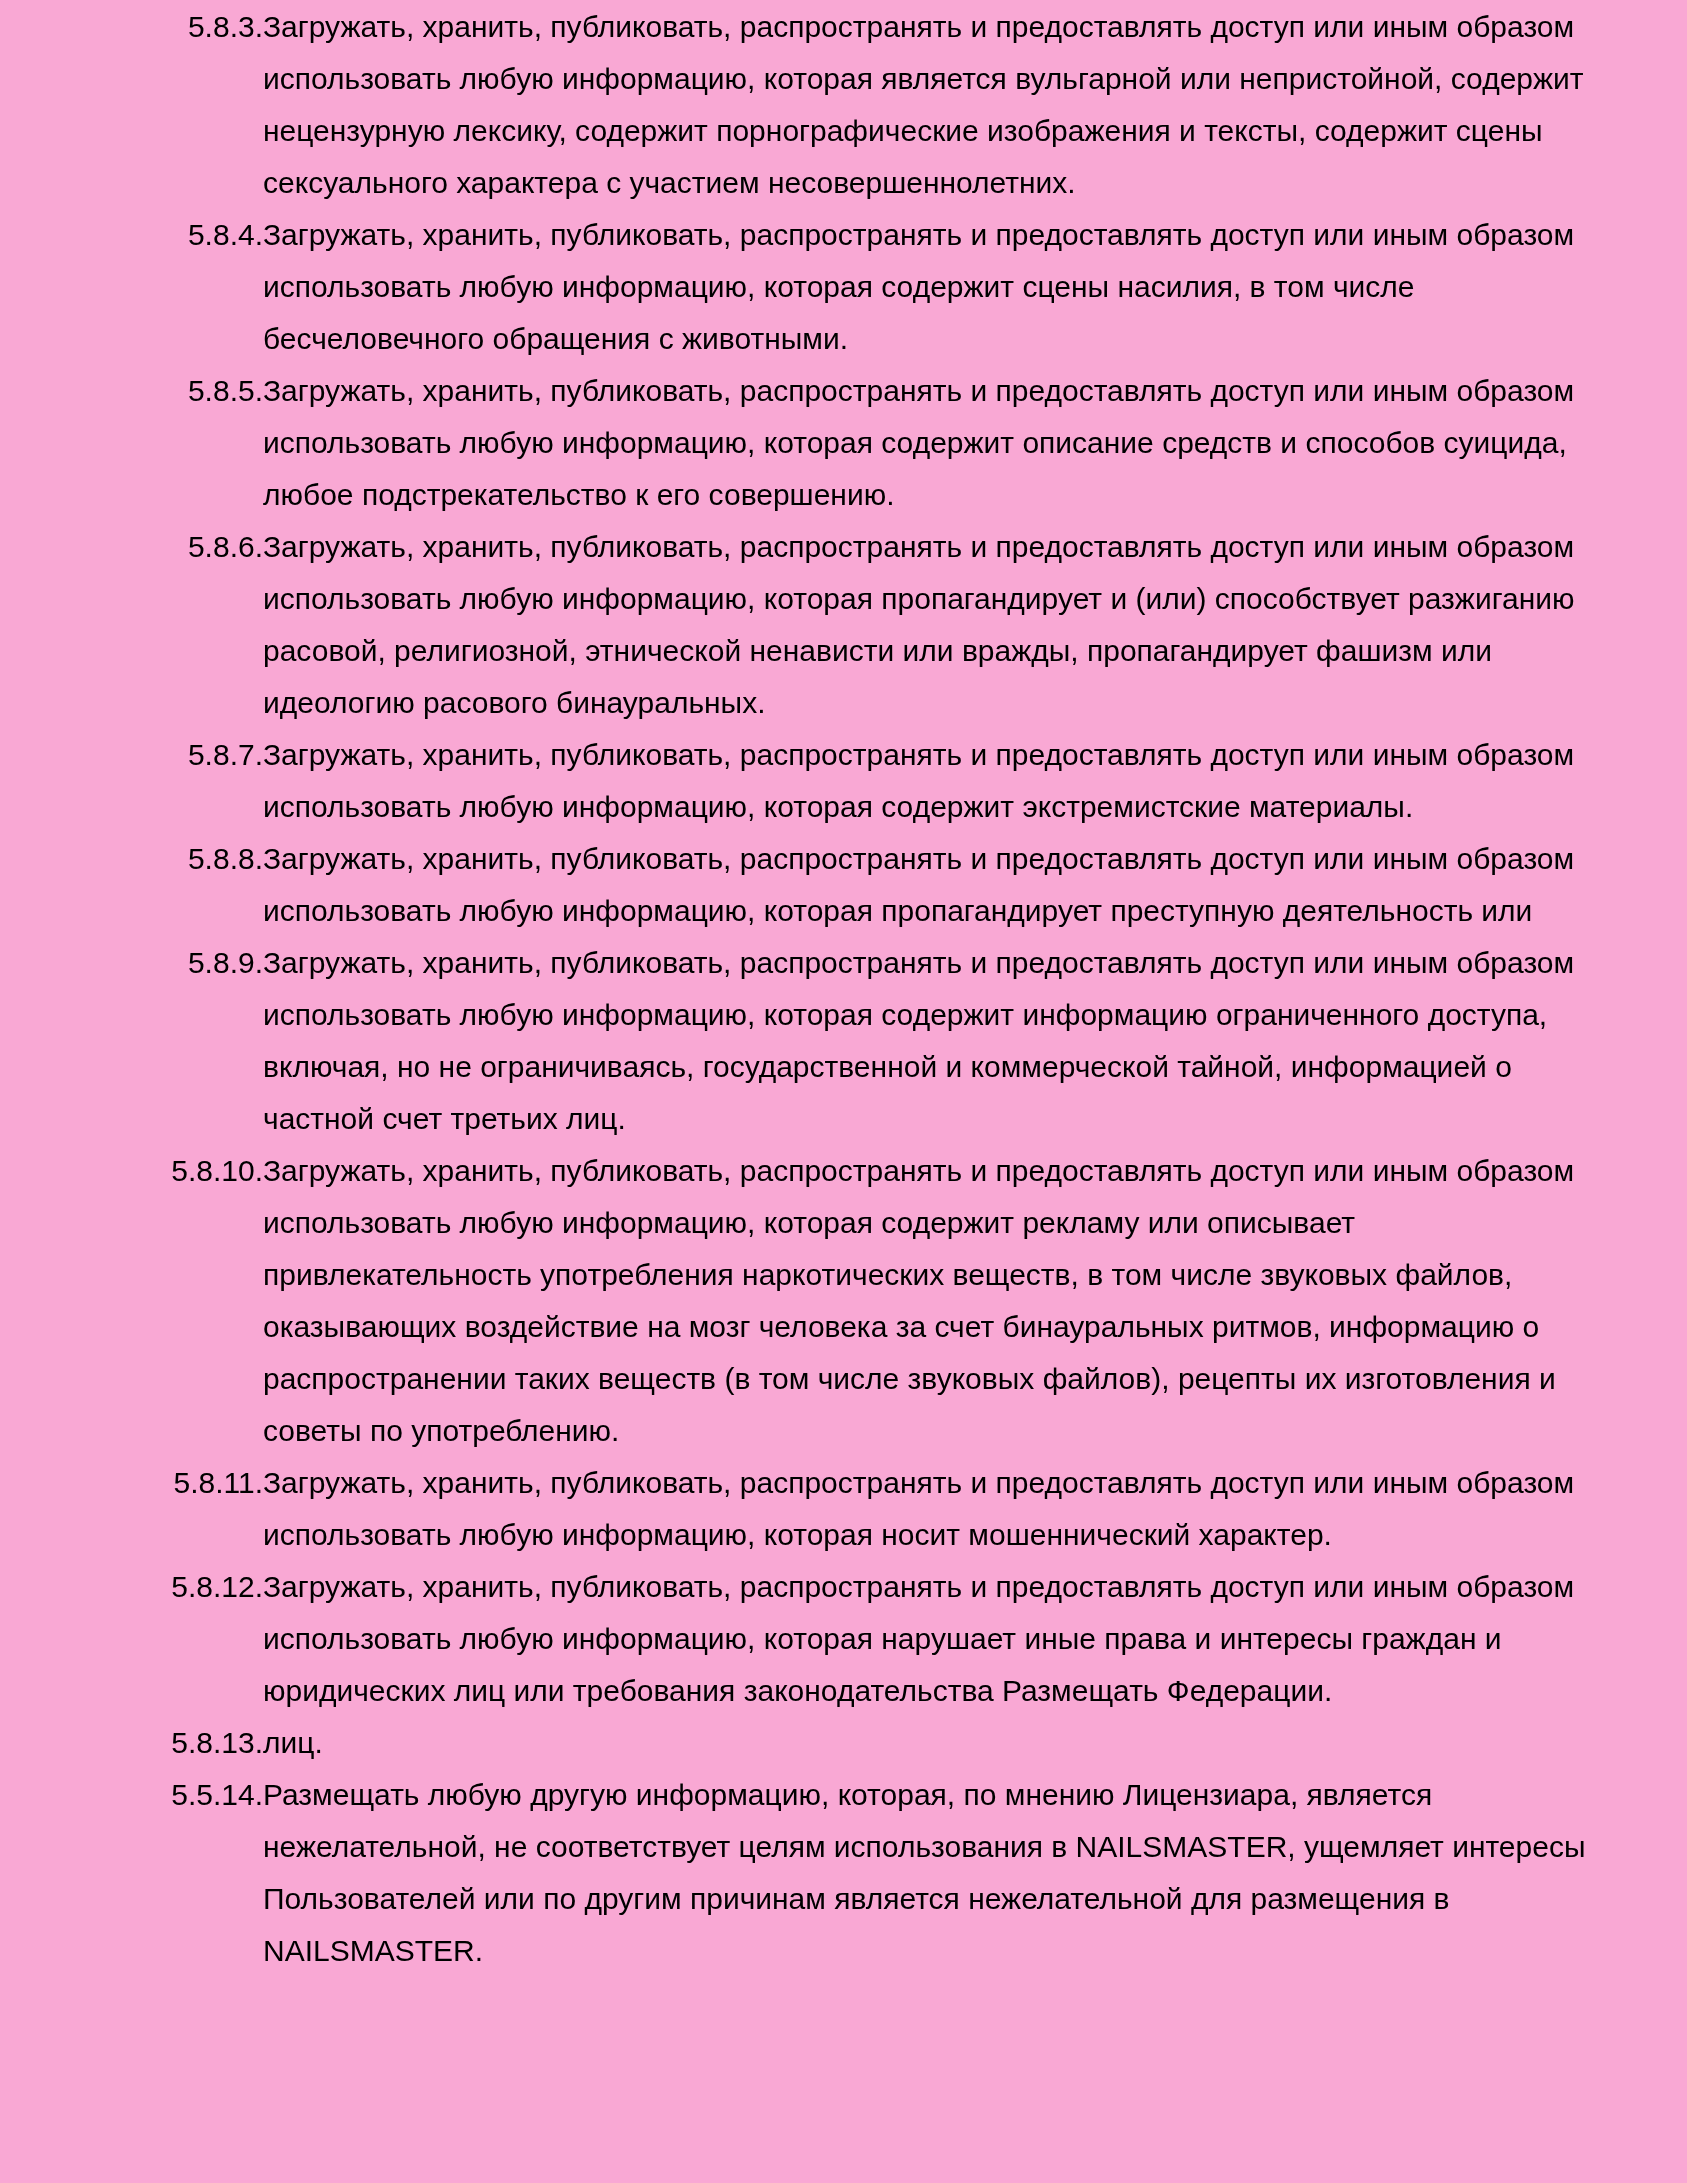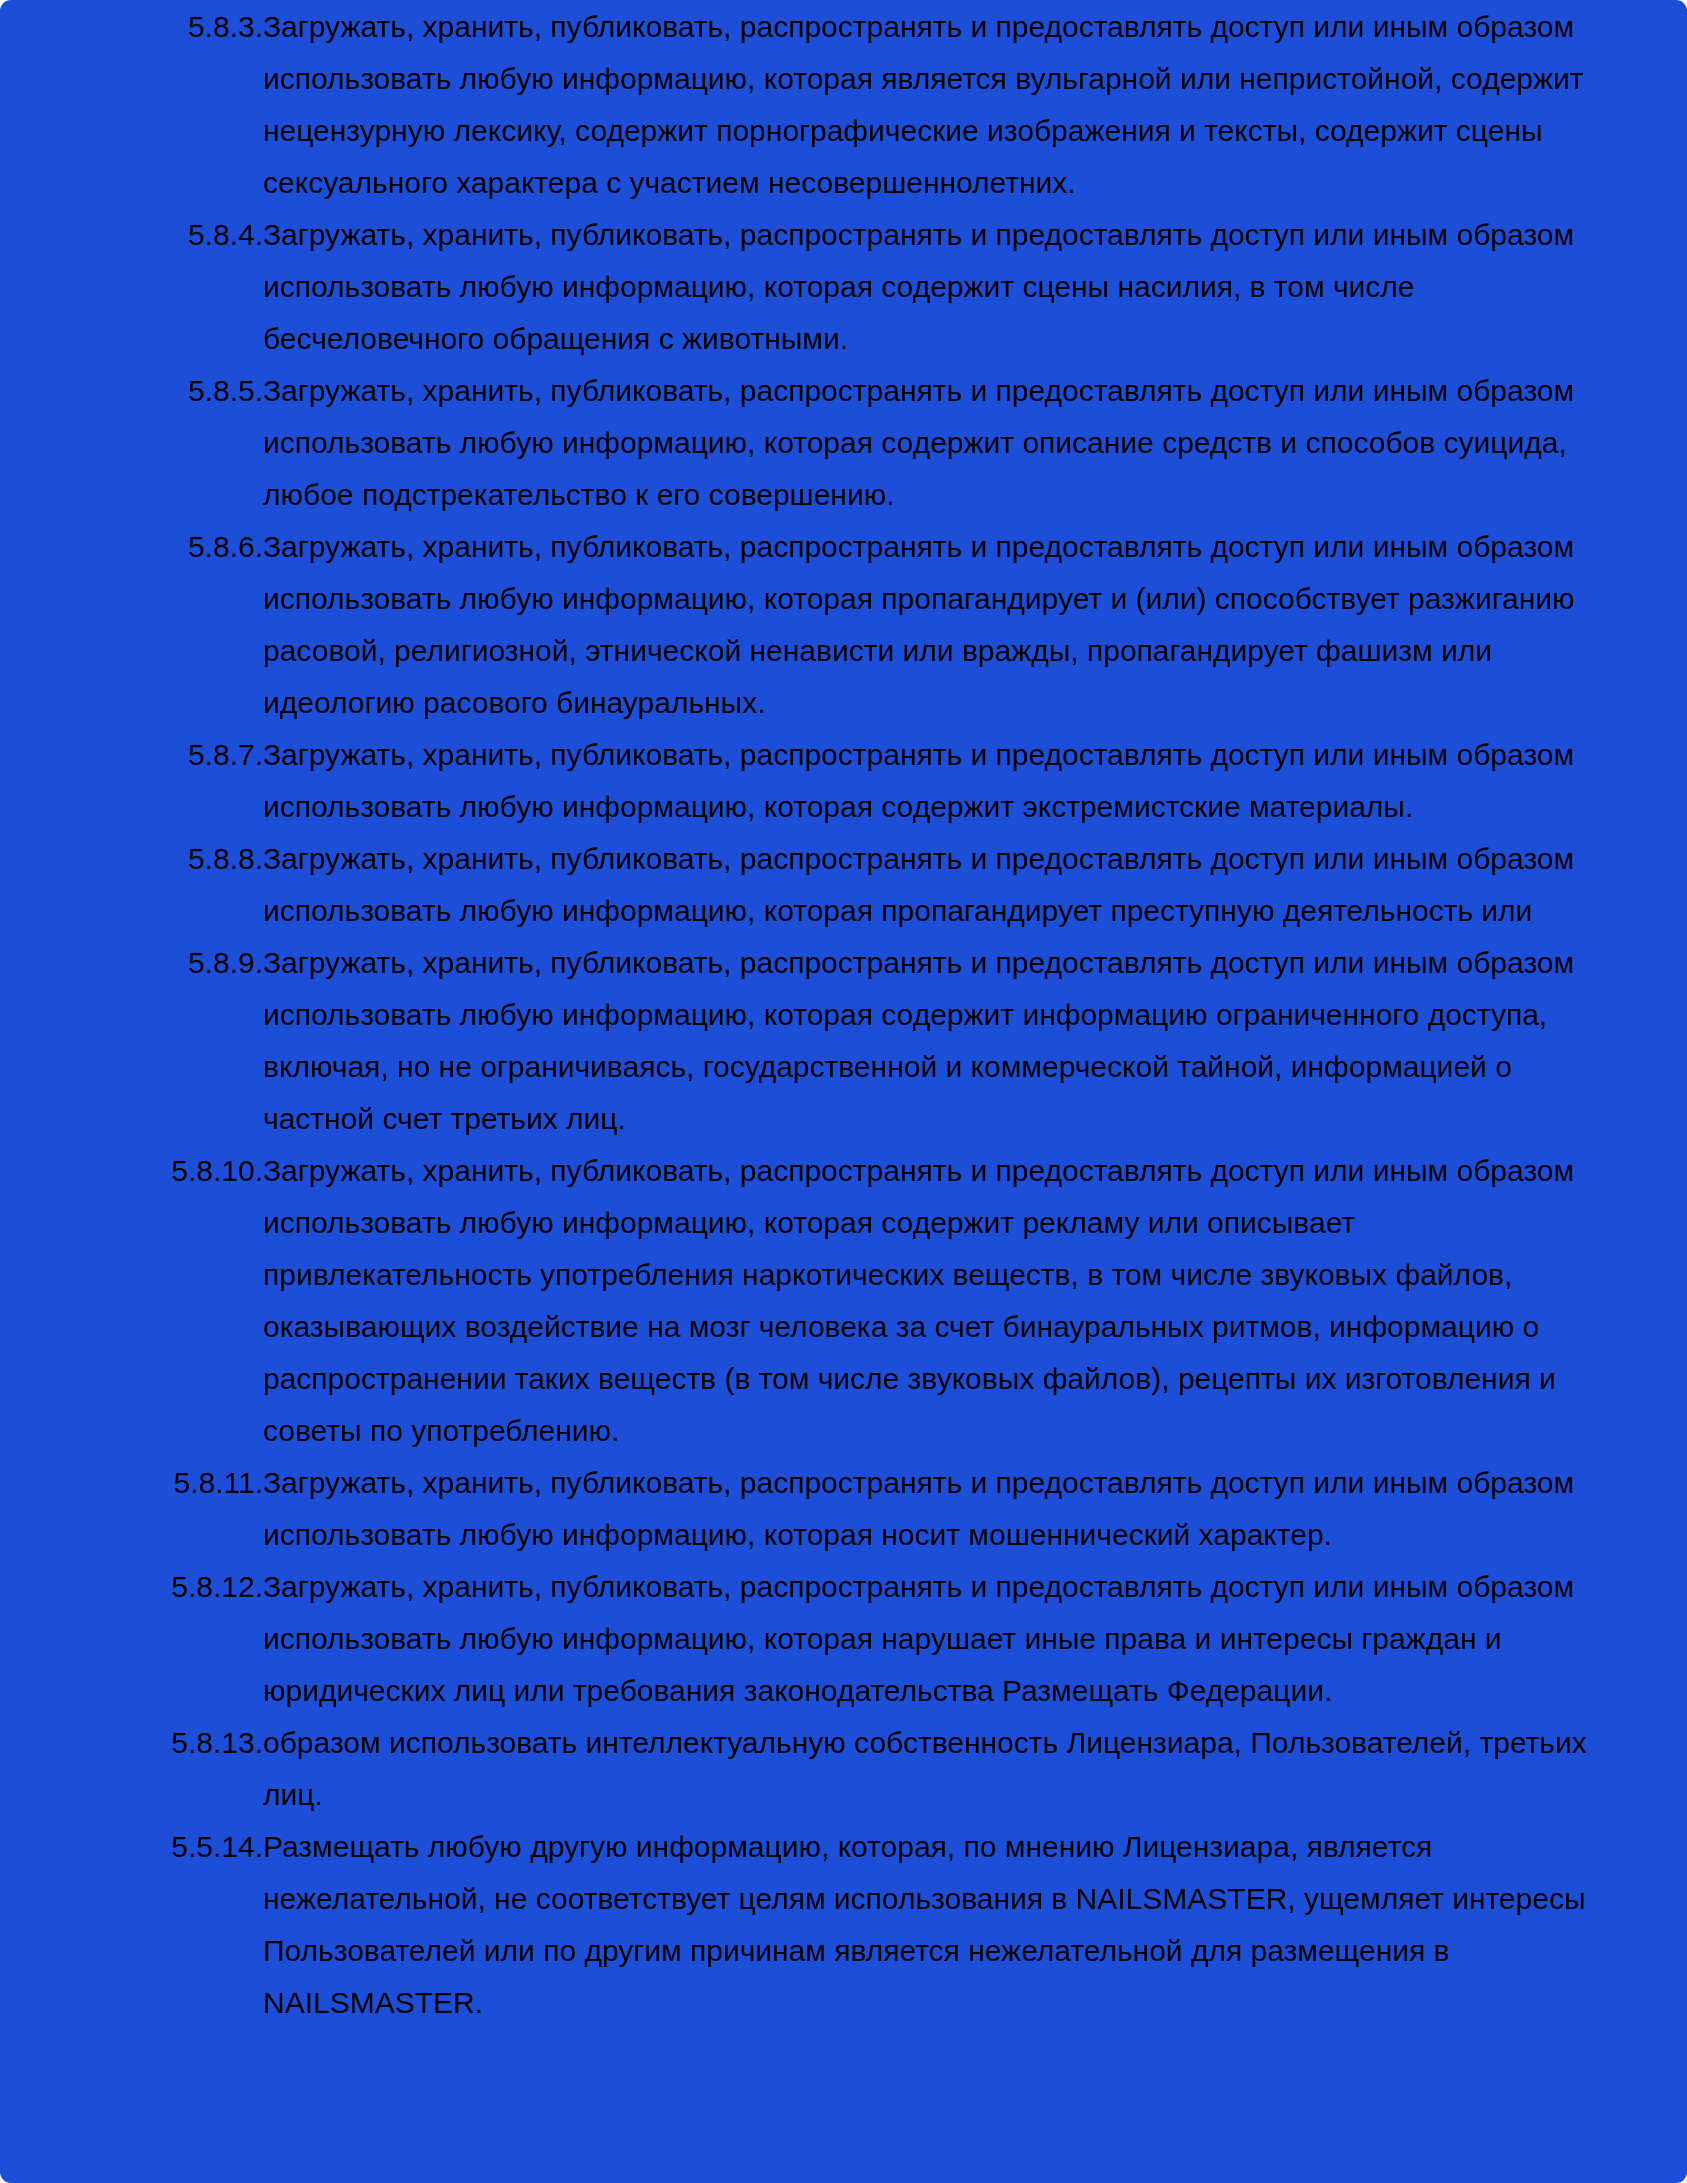--- a/index.html
+++ b/index.html
@@ -34,21 +34,21 @@
   .clause .body {
     flex: 1 1 auto;
   }
   .clause .line {
     white-space: nowrap;
   }
 </style>
 </head>
 <body>
 
-<main class="page" style="background: #1d4ed8; color: rgb(0, 0, 0); border-radius: 11px;">
+<main class="page" style="background: #f9a8d4; color: rgb(0, 0, 0);">
   <section class="clauses">
       <div class="clause">
         <div class="num">5.8.3.</div>
         <div class="body">
           <div class="line">Загружать, хранить, публиковать, распространять и предоставлять доступ или иным образом</div>
           <div class="line">использовать любую информацию, которая является вульгарной или непристойной, содержит</div>
           <div class="line">нецензурную лексику, содержит порнографические изображения и тексты, содержит сцены</div>
           <div class="line">сексуального характера с участием несовершеннолетних.</div>
         </div>
       </div>
@@ -122,21 +122,20 @@
         <div class="num">5.8.12.</div>
         <div class="body">
           <div class="line">Загружать, хранить, публиковать, распространять и предоставлять доступ или иным образом</div>
           <div class="line">использовать любую информацию, которая нарушает иные права и интересы граждан и</div>
           <div class="line">юридических лиц или требования законодательства Размещать Федерации.</div>
         </div>
       </div>
       <div class="clause">
         <div class="num">5.8.13.</div>
         <div class="body">
-          <div class="line">образом использовать интеллектуальную собственность Лицензиара, Пользователей, третьих</div>
           <div class="line">лиц.</div>
         </div>
       </div>
       <div class="clause">
         <div class="num">5.5.14.</div>
         <div class="body">
           <div class="line">Размещать любую другую информацию, которая, по мнению Лицензиара, является</div>
           <div class="line">нежелательной, не соответствует целям использования в NAILSMASTER, ущемляет интересы</div>
           <div class="line">Пользователей или по другим причинам является нежелательной для размещения в</div>
           <div class="line">NAILSMASTER.</div>

